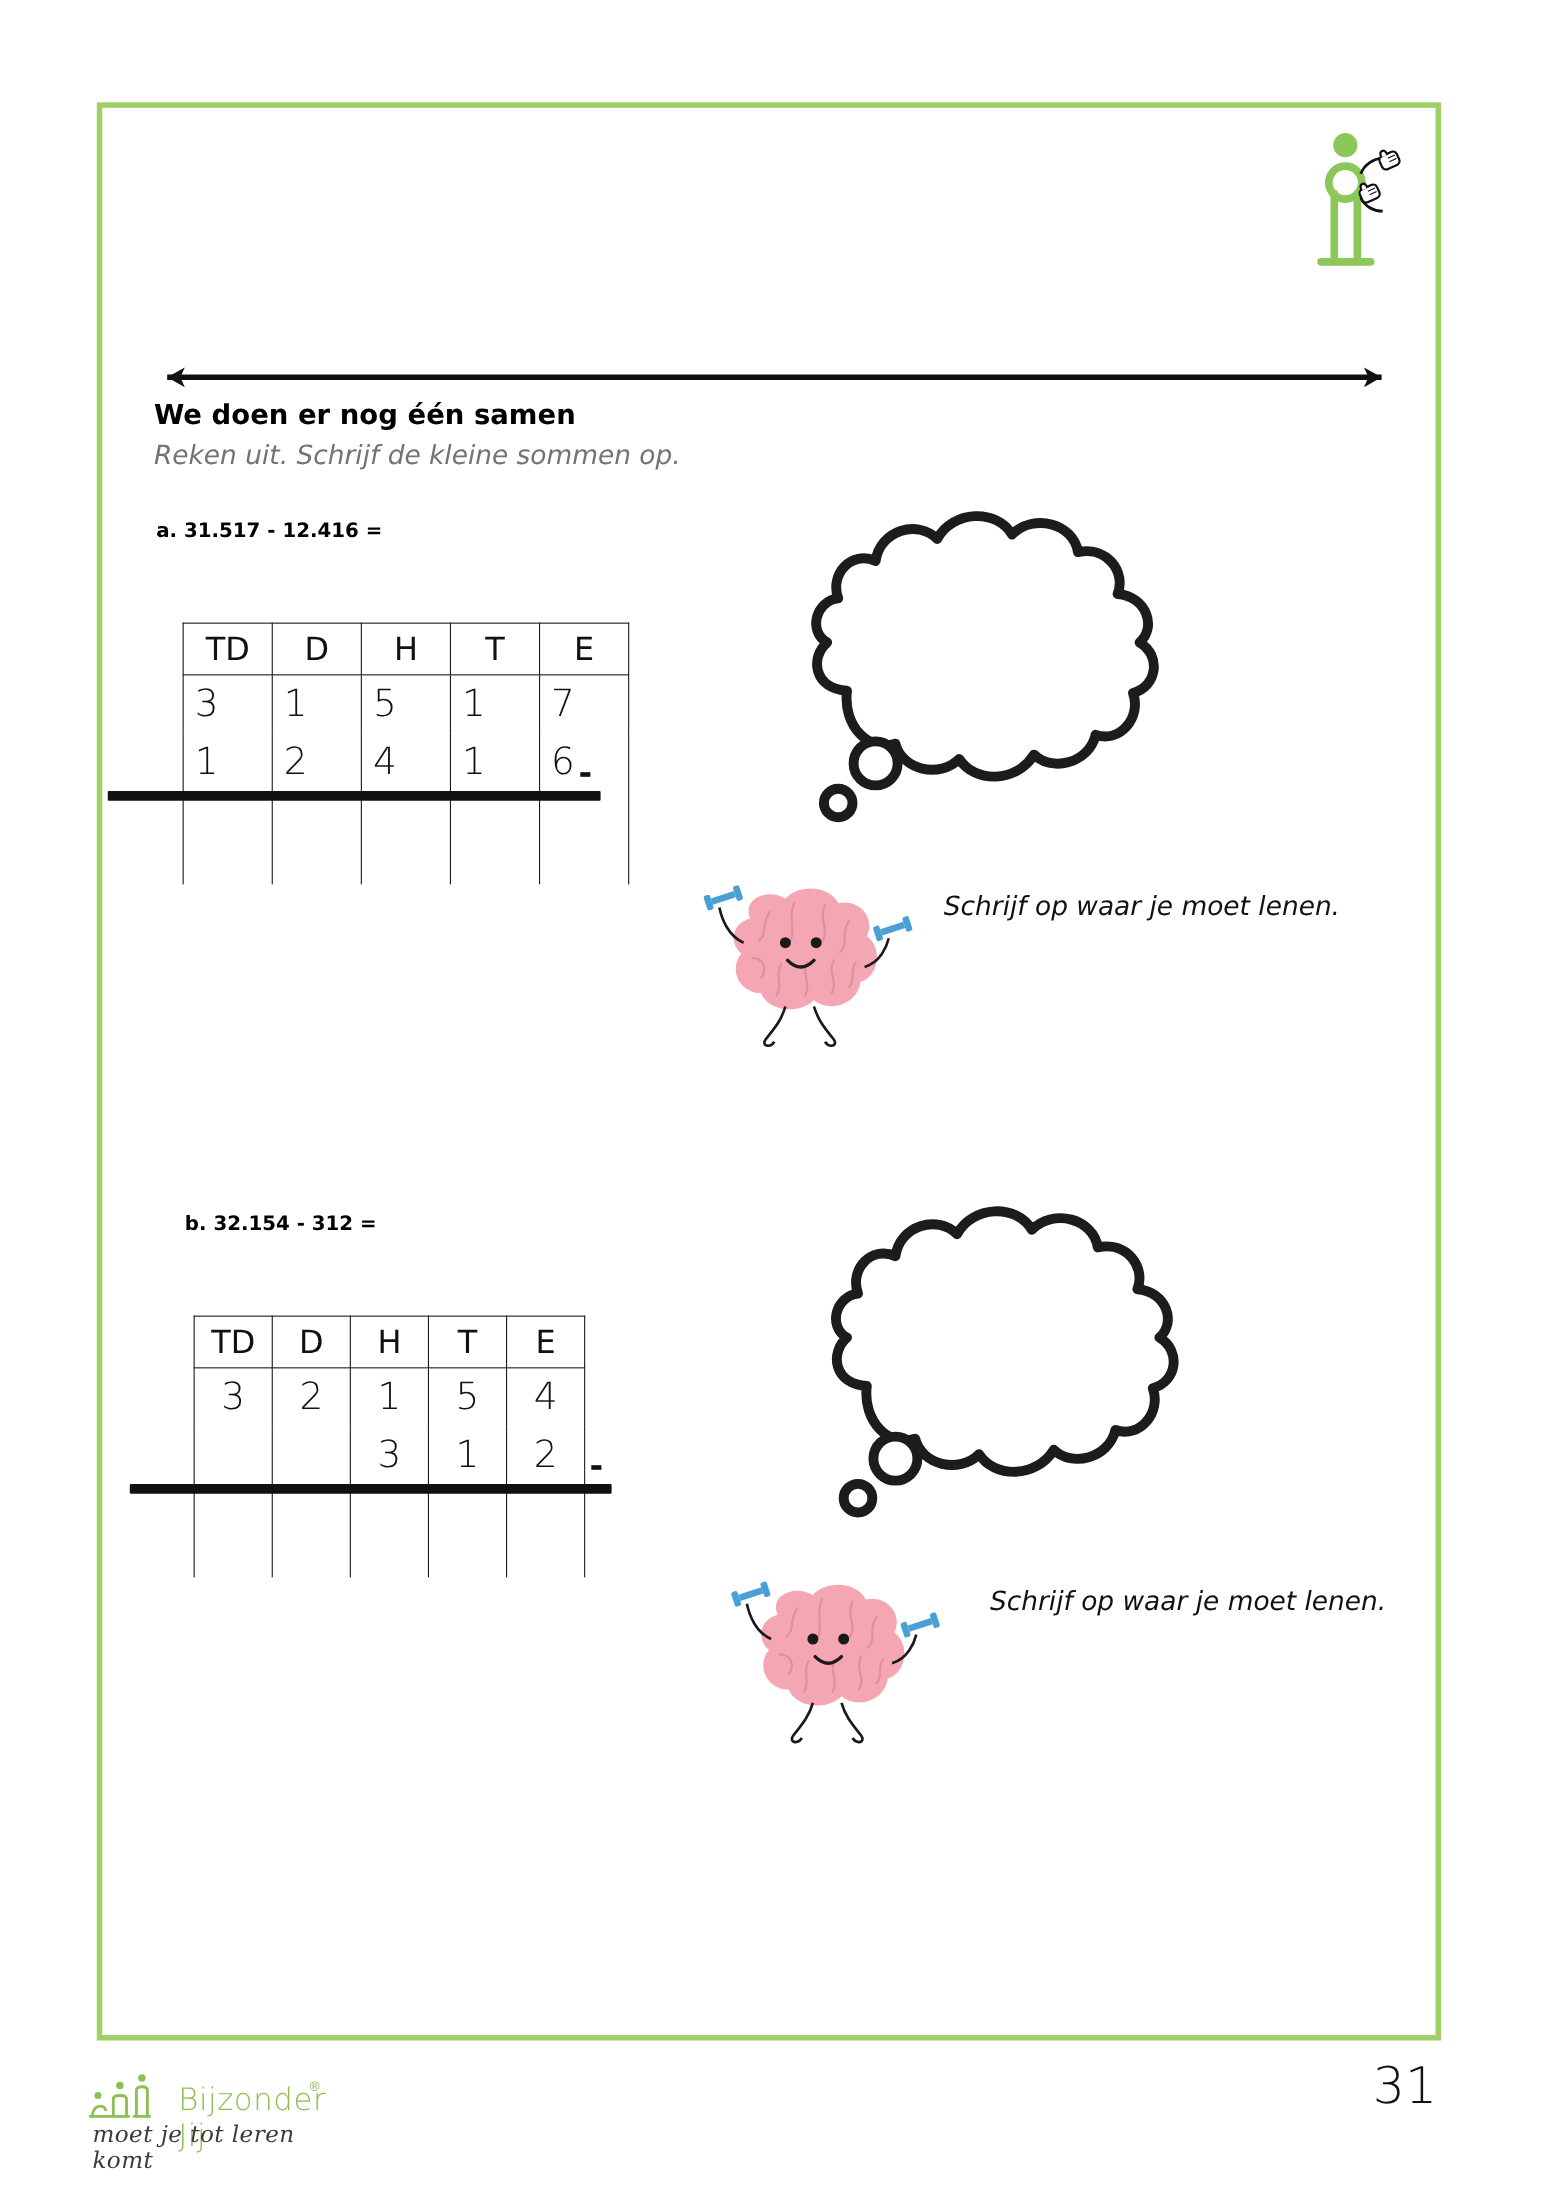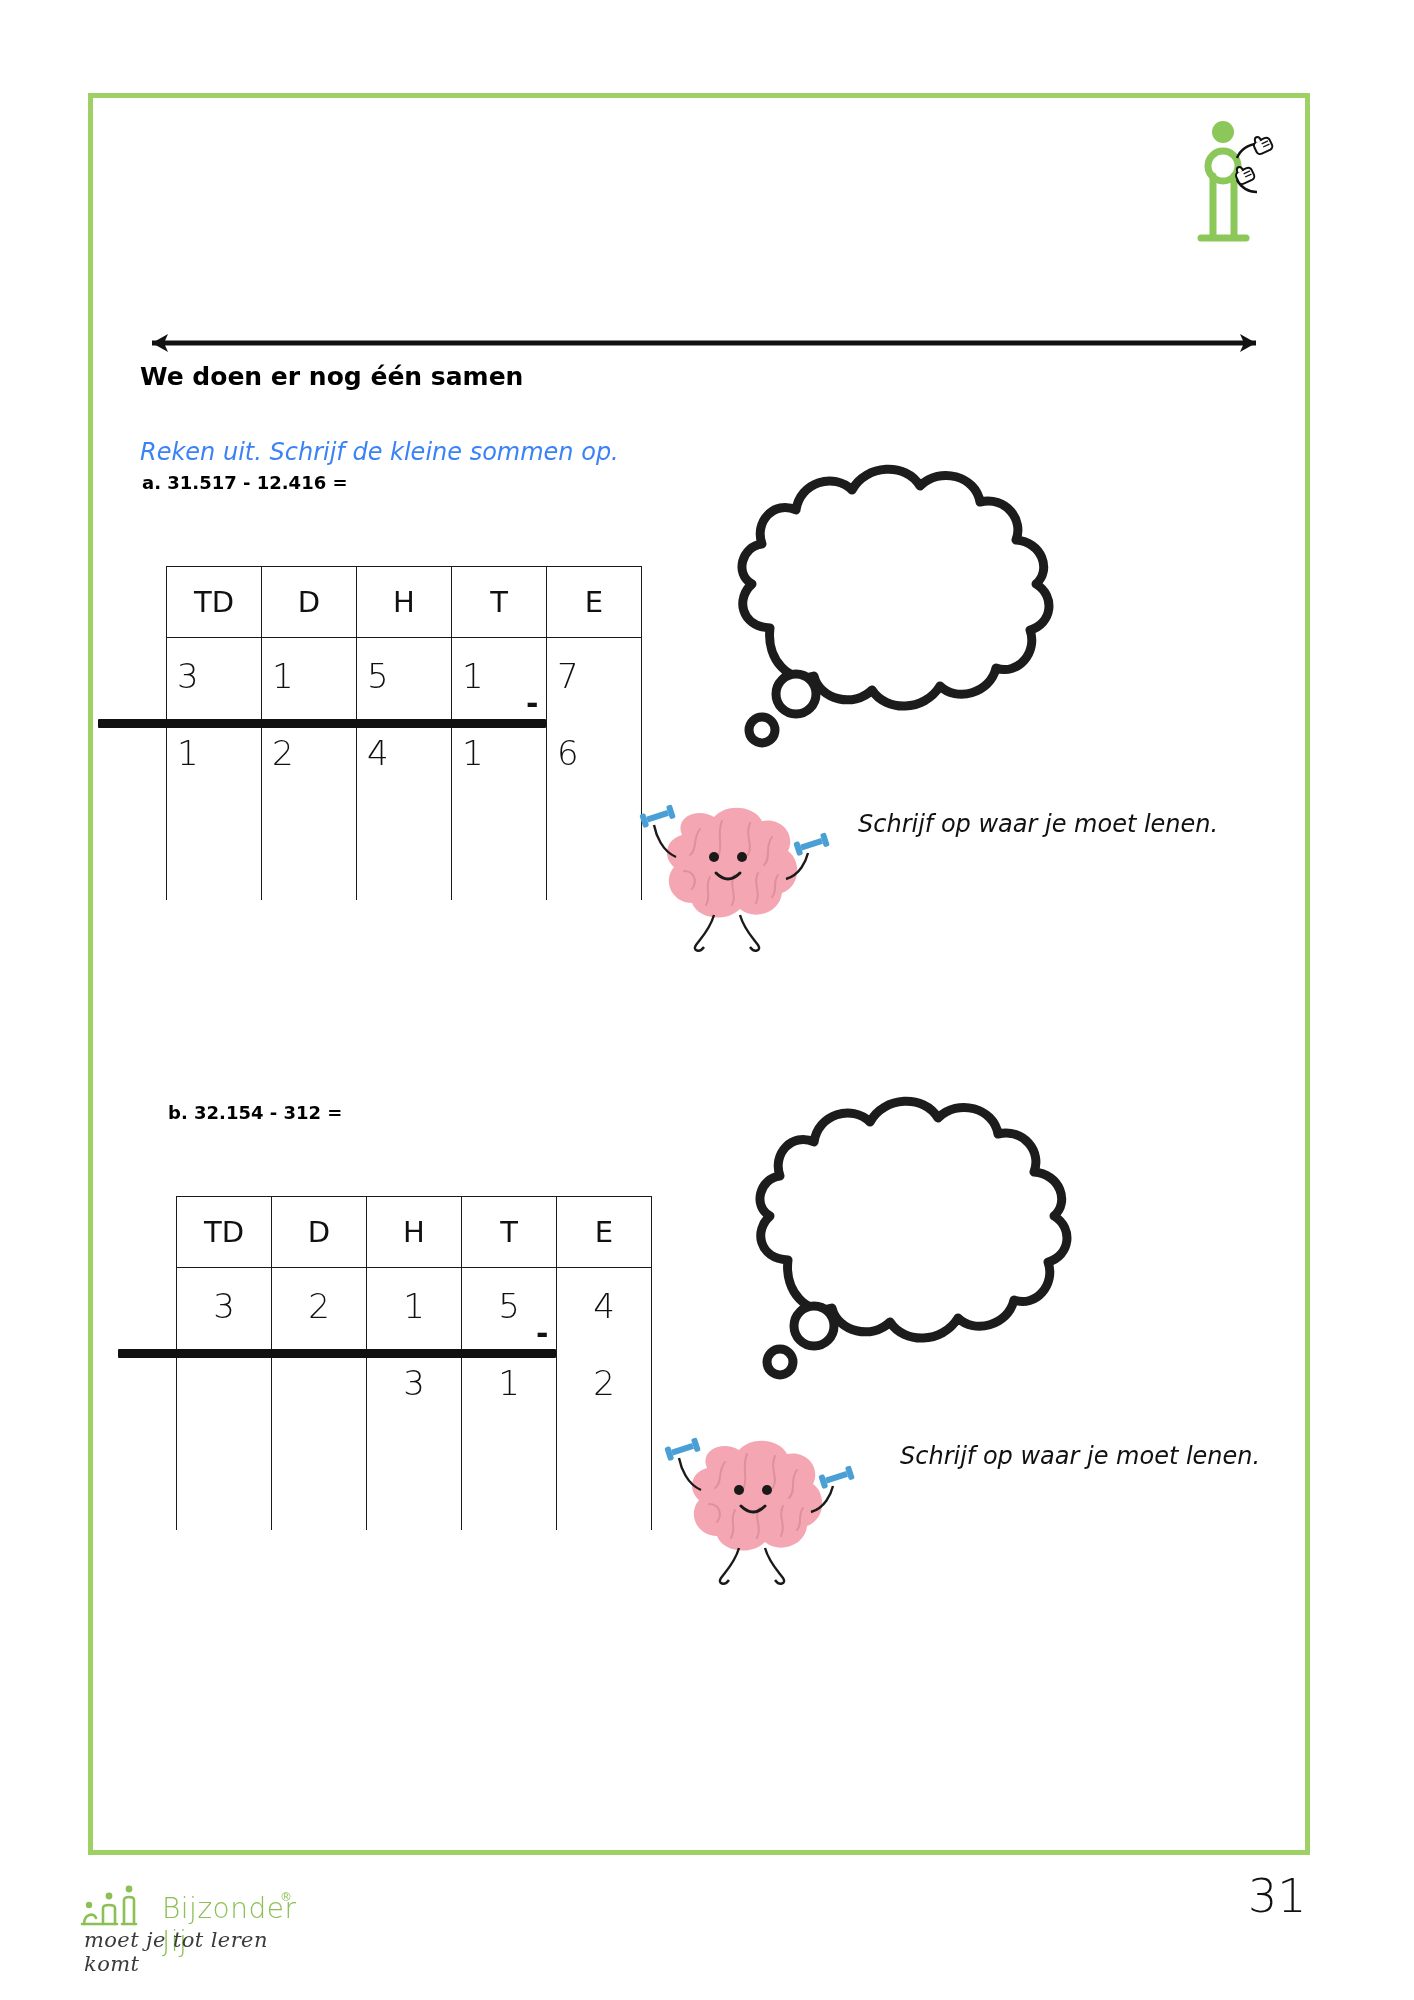--- a/index.html
+++ b/index.html
@@ -72,22 +72,21 @@
     color: #000;
   }
   #section-sub {
     position: absolute;
     left: 140px;
     top: 400px;
     font-family: "DejaVu Sans", sans-serif;
     font-style: italic;
     font-weight: 300;
     font-size: 24px;
-    color: #3b82f6;
-    margin-top: 38px;
+    color: #737373;
   }
 
   
   .ex-label {
     position: absolute;
     font-family: "DejaVu Sans", sans-serif;
     font-weight: bold;
     font-size: 18px;
     color: #000;
   }
@@ -98,21 +97,21 @@
   .pv-wrap { position: absolute; }
   #pv-a { left: 166px; top: 566px; }
   #pv-b { left: 176px; top: 1196px; }
 
   .pv-table {
     border-collapse: collapse;
     table-layout: fixed;
   }
   .pv-table td {
     width: 70px;
-    padding: 12px;
+    padding: 0;
     border-left: 1.6px solid #1a1a1a;
     border-right: 1.6px solid #1a1a1a;
     font-family: "DejaVu Sans", sans-serif;
     font-weight: 300;
     color: #111;
   }
   .pv-table tr.hdr td {
     height: 46px;
     border-top: 1.6px solid #1a1a1a;
     border-bottom: 1.6px solid #1a1a1a;

